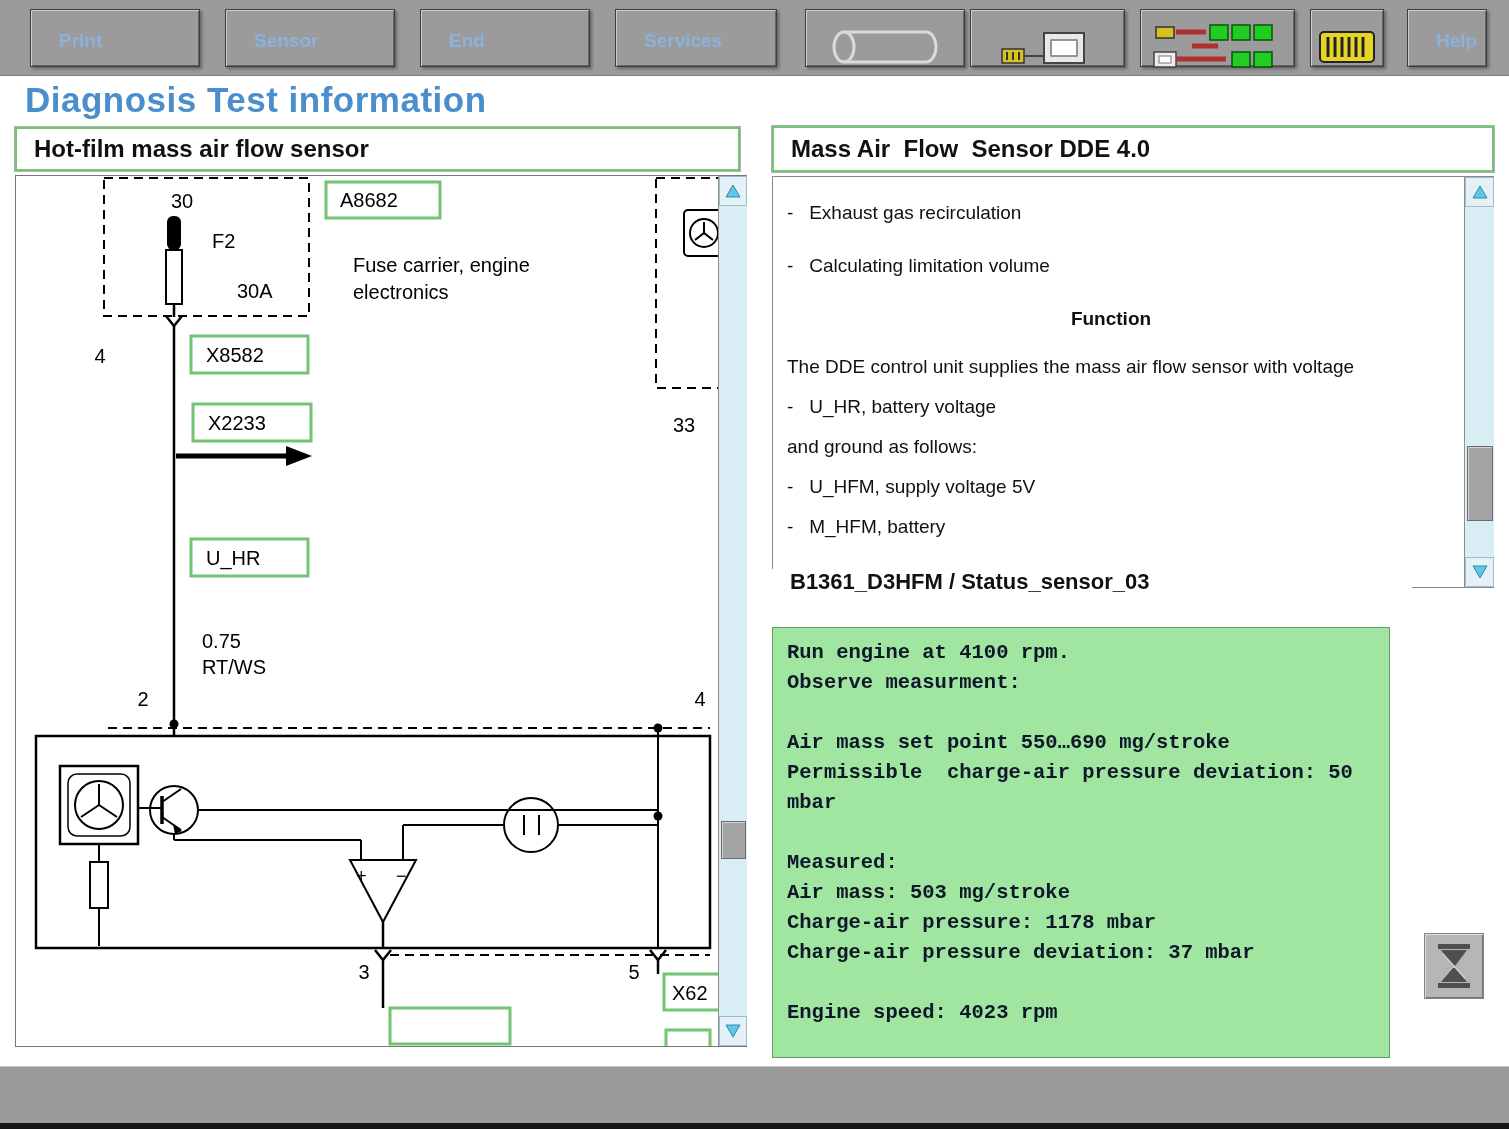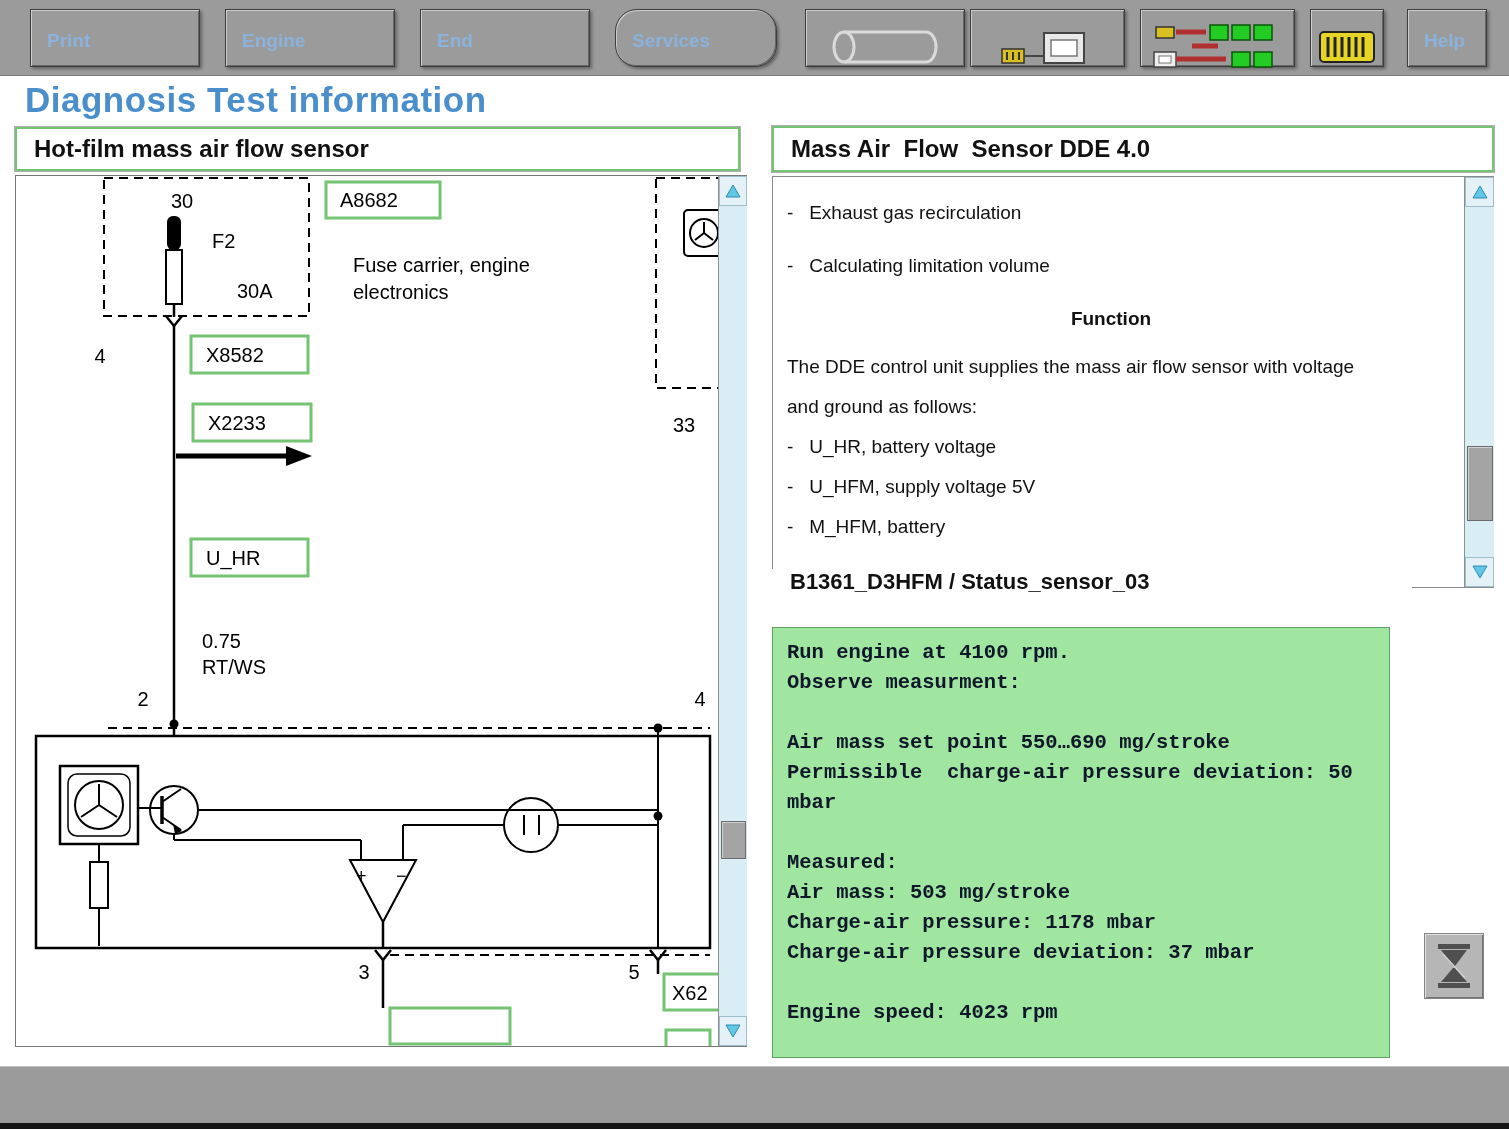--- a/index.html
+++ b/index.html
@@ -8,21 +8,21 @@
   .screen { position:relative; width:1509px; height:1129px; background:#ffffff; overflow:hidden; }
 
   
   .toolbar-top { position:absolute; left:0; top:0; width:1509px; height:76px; background:#9b9b9b; border-bottom:1px solid #7c7c7c; }
   .toolbar-bottom { position:absolute; left:0; top:1066px; width:1509px; height:57px; background:#9b9b9b; border-top:1px solid #c2c2c2; }
   .bottom-strip { position:absolute; left:0; top:1123px; width:1509px; height:6px; background:#141414; }
 
   .btn3d { position:absolute; background:#9b9b9b; border:1px solid #3e3e3e; color:#8ab2dc; font-weight:bold; font-size:19px; text-align:left;
            box-shadow: inset 1px 1px 0 #cdcdcd, inset -1px -1px 0 #656565, 2px 2px 3px rgba(0,0,0,0.35); cursor:pointer;
            font-family:"Liberation Sans", sans-serif; white-space:pre-line; }
-  .btn-top { top:9px; height:58px; padding:6px 0 0 16px; }
+  .btn-top { top:9px; height:58px; padding:6px 0 0 28px; }
   .btn-icon { display:flex; align-items:center; justify-content:center; padding:0; }
 
   
   .page-title { position:absolute; left:25px; top:80px; font-size:35px; font-weight:bold; color:#4a8fcb; letter-spacing:0.5px; }
   .panel-header { position:absolute; background:#ffffff; border:2px solid #74c474; outline:1px solid #b0b0b0;
                   font-size:24px; font-weight:bold; color:#111; padding-left:17px; white-space:pre; }
   .left-header  { left:15px;  top:127px; width:725px; height:44px; line-height:40px; }
   .right-header { left:772px; top:126px; width:722px; height:46px; line-height:42px; }
 
   
@@ -54,23 +54,23 @@
   .hourglass-box { position:absolute; left:1424px; top:933px; width:60px; height:66px; background:#b6b6b6; border:1px solid #858585;
                    box-shadow: inset 1px 1px 0 #dedede, inset -1px -1px 0 #747474; display:flex; align-items:center; justify-content:center; }
 </style>
 </head>
 <body>
 
 <div class="screen">
 
   <div class="toolbar-top">
     <button class="btn3d btn-top" style="left:30px;width:170px;">Print</button>
-    <button class="btn3d btn-top" style="left:225px;width:170px;">Engine</button>
+    <button class="btn3d btn-top" style="left:225px;width:170px;">Sensor</button>
     <button class="btn3d btn-top" style="left:420px;width:170px;">End</button>
-    <button class="btn3d btn-top" style="left:615px;width:162px;border-radius:22px;">Services</button>
+    <button class="btn3d btn-top" style="left:615px;width:162px;">Services</button>
 
     <button class="btn3d btn-top btn-icon" style="left:805px;width:160px;">
       <span>
         <svg width="130" height="46" viewBox="0 0 130 46">
           <g stroke="#dadada" stroke-width="3" fill="none">
             <ellipse cx="24" cy="23" rx="10" ry="15"></ellipse>
             <path d="M24,8 H106 A10,15 0 0 1 106,38 H24"></path>
           </g>
         </svg>
       </span>
@@ -266,22 +266,22 @@
   </div>
 
   <div class="panel-header right-header">Mass Air  Flow  Sensor DDE 4.0</div>
 
   <div class="right-text">
     <div class="rp-content">
       <div class="rp-item rp-bullet">-   Exhaust gas recirculation</div>
       <div class="rp-item rp-bullet">-   Calculating limitation volume</div>
       <div class="rp-item rp-bold">Function</div>
       <div class="rp-item">The DDE control unit supplies the mass air flow sensor with voltage</div>
+      <div class="rp-item">-   U_HR, battery voltage</div>
       <div class="rp-item">and ground as follows:</div>
-      <div class="rp-item">-   U_HR, battery voltage</div>
       <div class="rp-item">-   U_HFM, supply voltage 5V</div>
       <div class="rp-item">-   M_HFM, battery</div>
     </div>
     <div class="scrollbar" style="left:691px; top:0; width:30px; height:410px;">
       <div class="sb-btn" style="top:0;">
         <svg width="16" height="14">
             <polygon points="8,1 15,13 1,13" fill="#62c6e6" stroke="#2f8cab" stroke-width="1"></polygon>
           </svg>
       </div>
       <div class="sb-thumb" style="top:269px; width:26px; height:75px;"></div>

